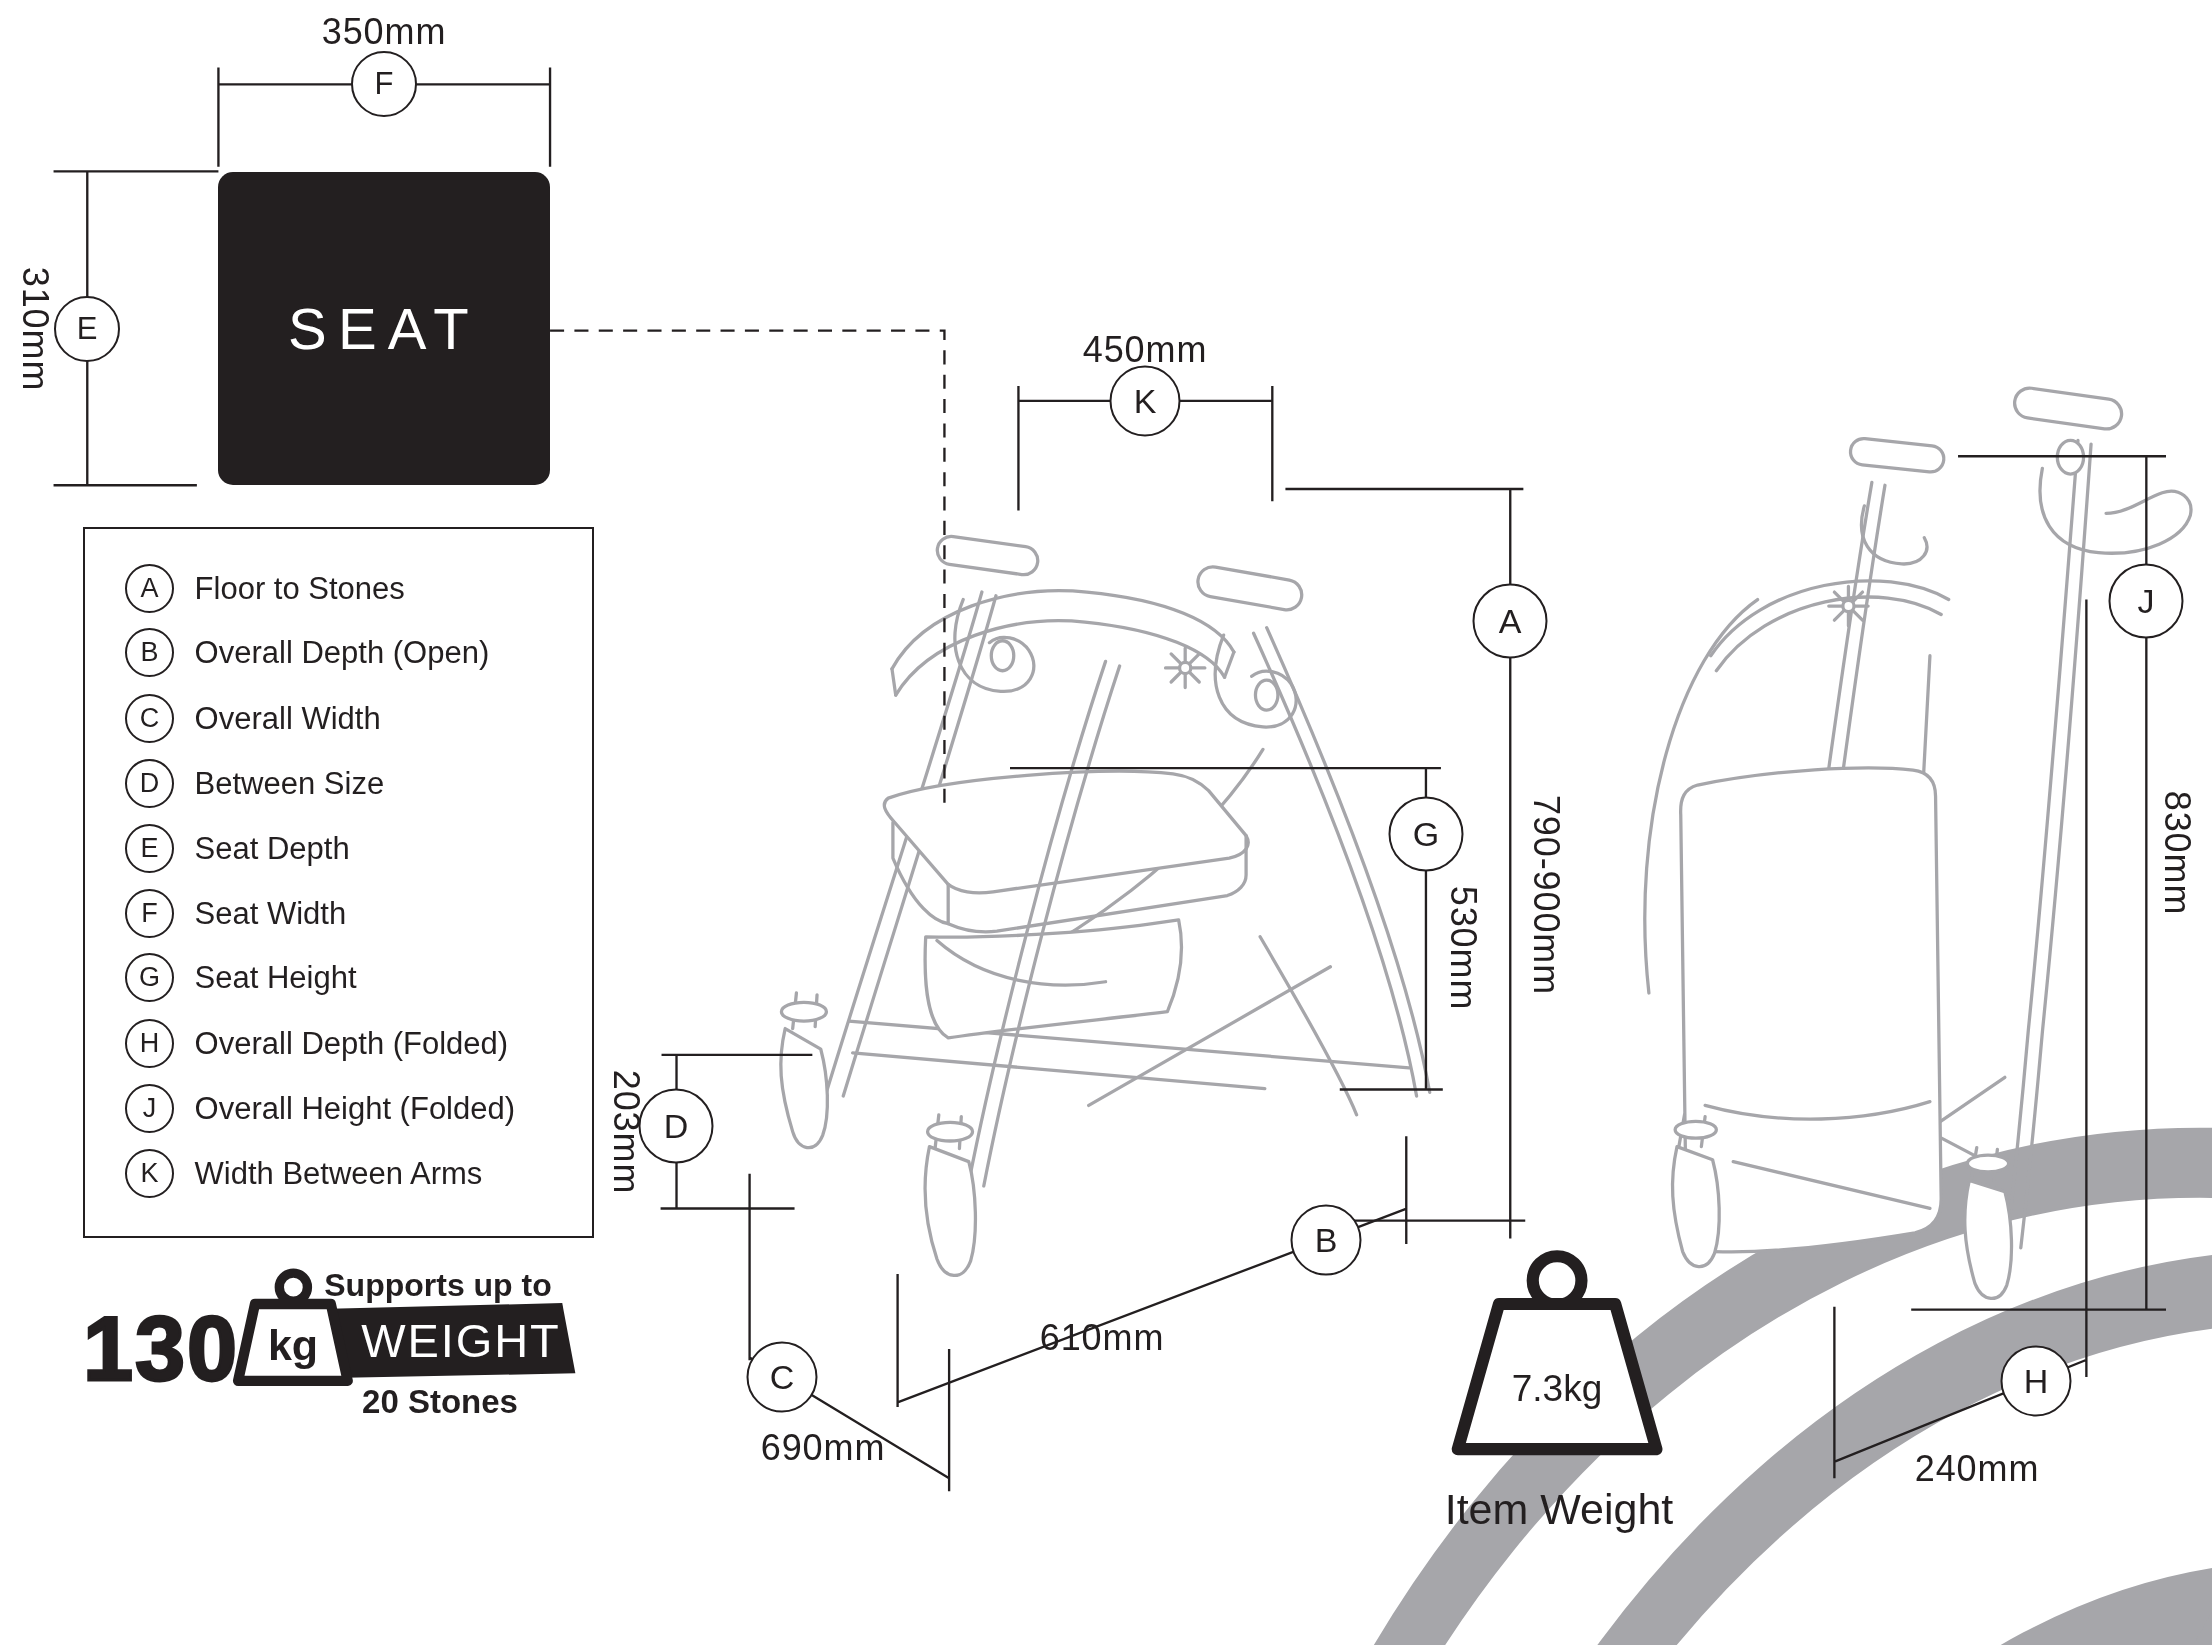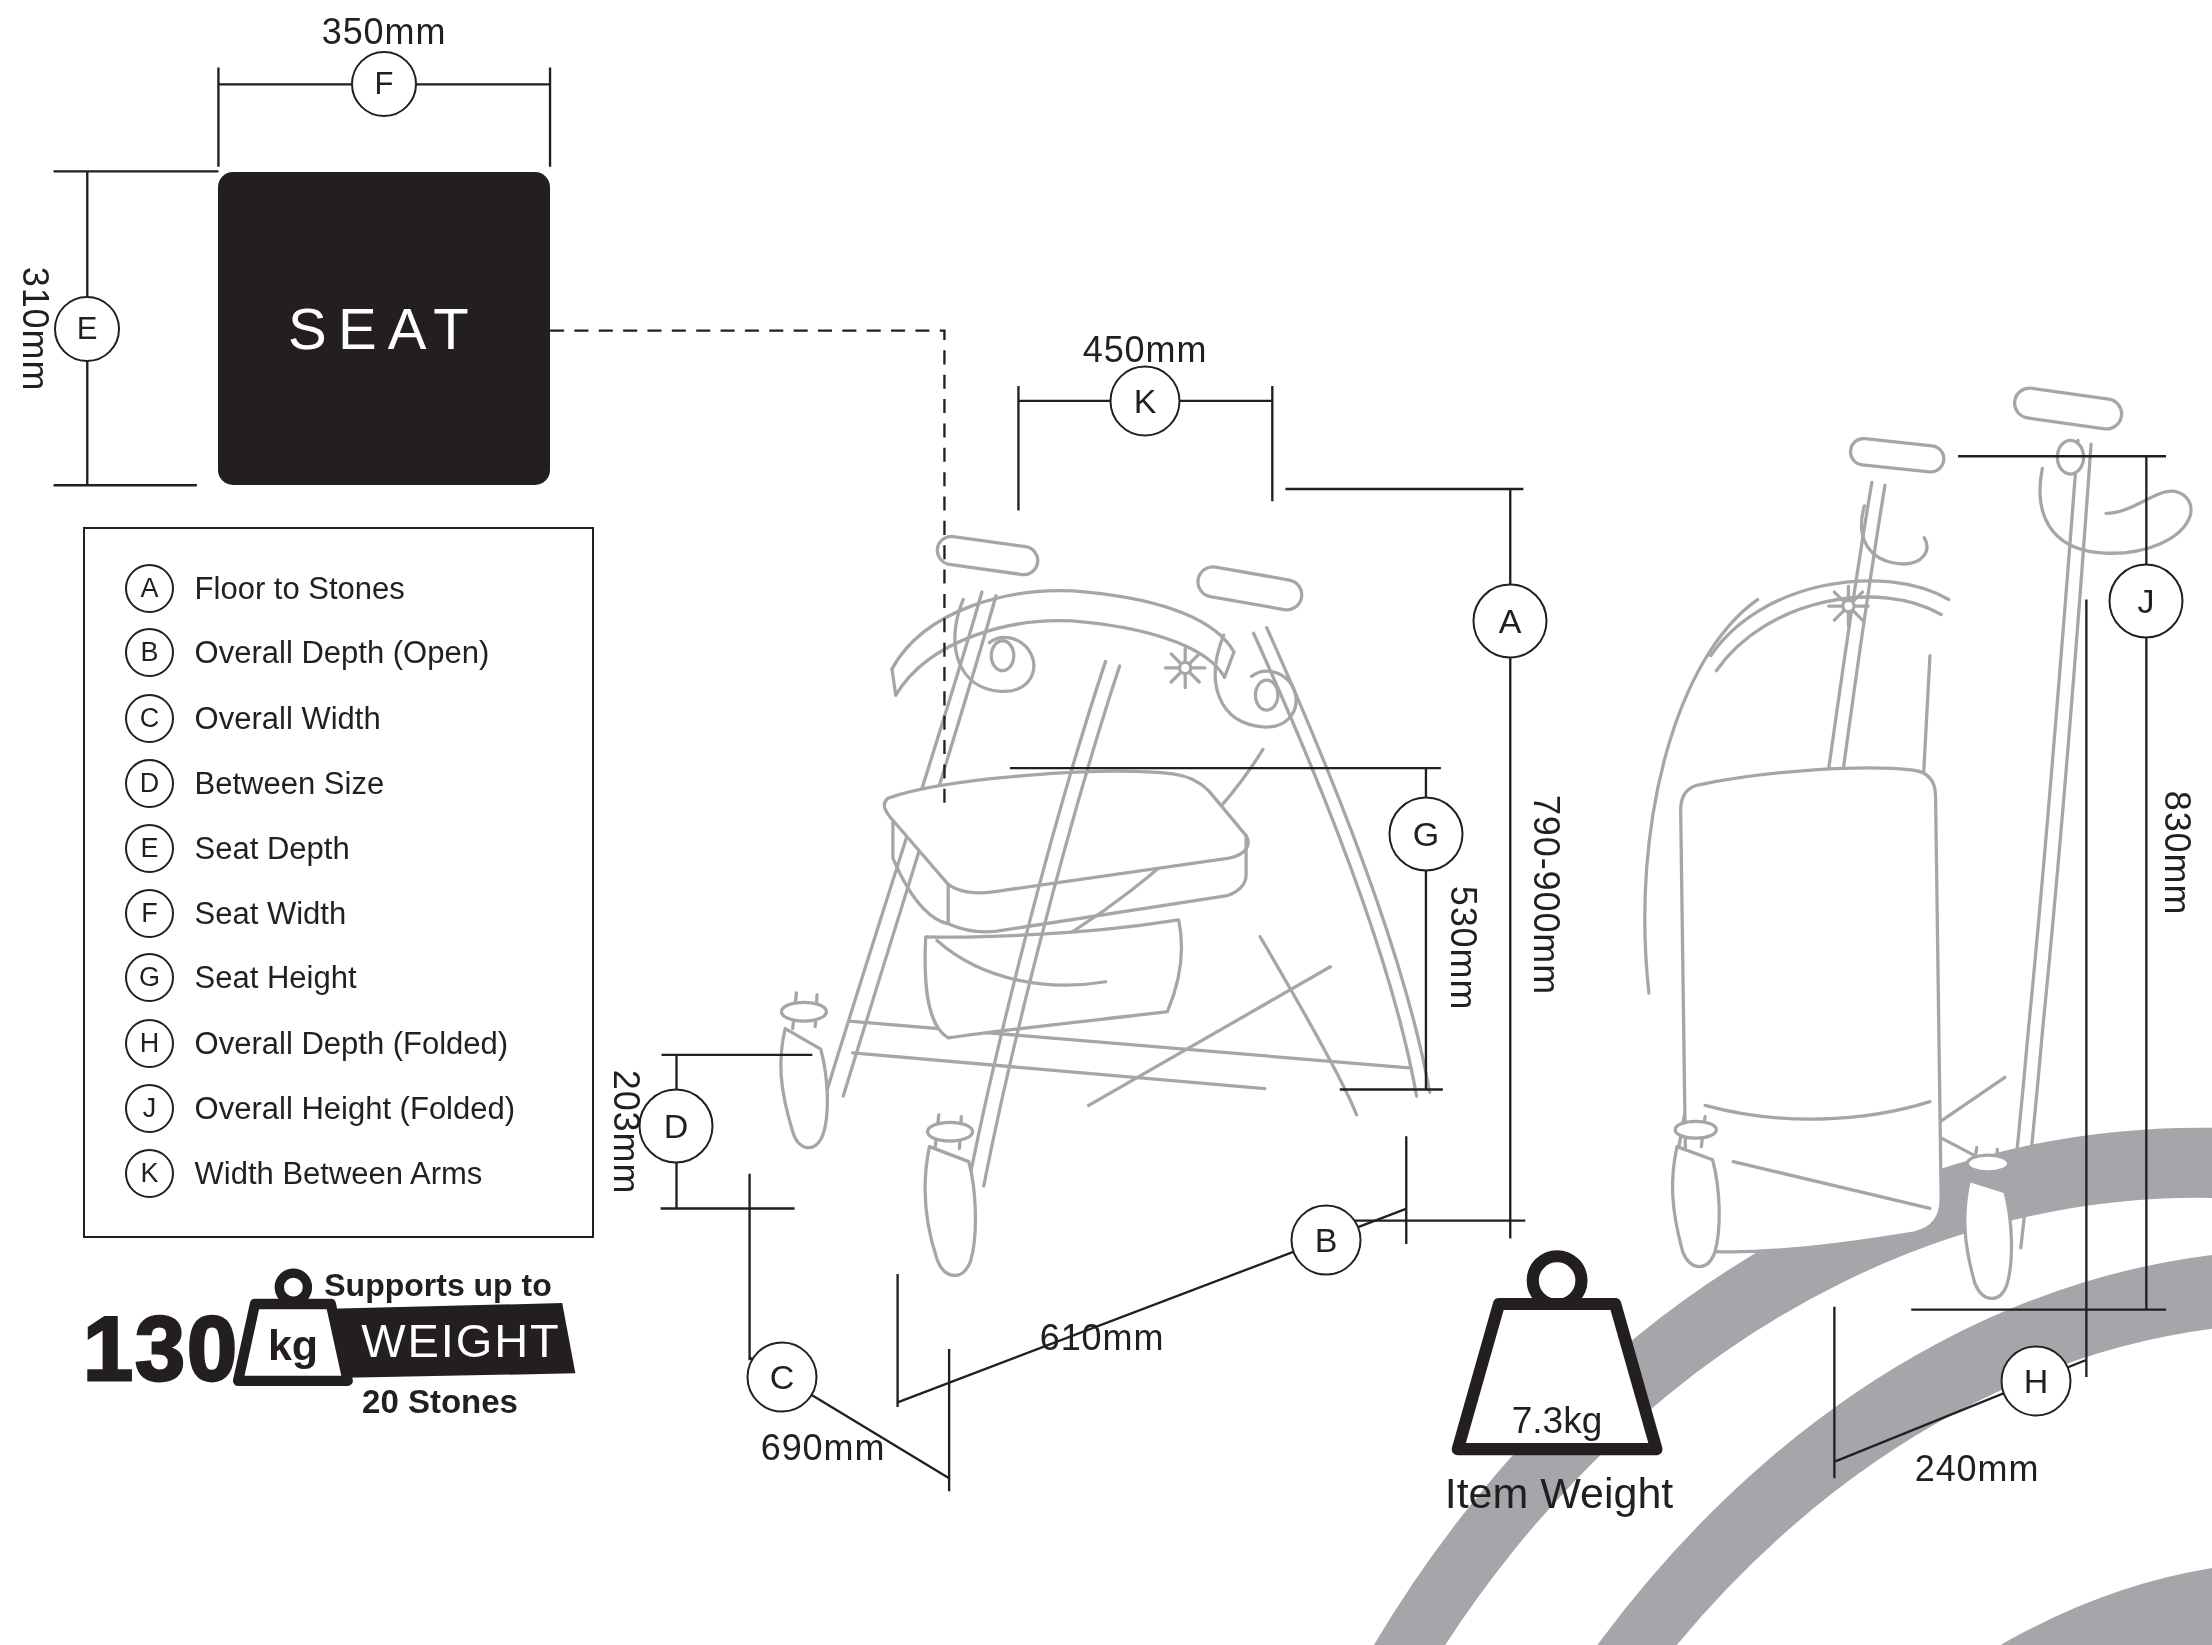--- a/index.html
+++ b/index.html
@@ -25,21 +25,21 @@
   .legend-circle { width:45px; height:45px; border:2.8px solid #231f20; border-radius:50%;
                    display:flex; align-items:center; justify-content:center;
                    font-size:27px; background:#fff; flex:none; }
   .legend-label { font-size:31px; }
   .badge-130 { font-size:90px; font-weight:700; -webkit-text-stroke:2.8px #231f20; letter-spacing:1.9px; }
   .badge-kg { font-size:43px; font-weight:700; }
   .badge-supports { font-size:32px; font-weight:700; }
   .badge-weight { font-size:47px; font-weight:400; color:#fff; letter-spacing:1.9px; }
   .badge-stones { font-size:33px; font-weight:700; }
   .iw-value { font-size:37px; }
-  .iw-label { font-size:43px; }
+  .iw-label { font-size:43px;margin-top:16px; }
 </style>
 </head>
 <body>
 
 <div class="canvas">
 
   <svg class="art" width="2213" height="1645" viewBox="0 0 2362 1756">
     <defs>
       <symbol id="wheel" viewBox="0 0 100 100" overflow="visible">
         <circle cx="50" cy="50" r="46" fill="#fff"></circle>
@@ -309,18 +309,18 @@
     </div>
     <div class="vtext dim-value" style="left:2177px; top:853px;">830mm</div>
 
     <div class="dim-circle c72" style="left:2036px; top:1381px;">
       <span>H</span>
     </div>
     <div class="abs dim-value" style="left:1977px; top:1469px;">240mm</div>
   </div>
 
   <div>
-    <div class="abs iw-value" style="left:1557px; top:1389px;margin-top:32px;">7.3kg</div>
+    <div class="abs iw-value" style="left:1557px; top:1389px;">7.3kg</div>
     <div class="abs iw-label" style="left:1559px; top:1493px;">Item Weight</div>
   </div>
 
 </div>
 
 
 </body></html>

